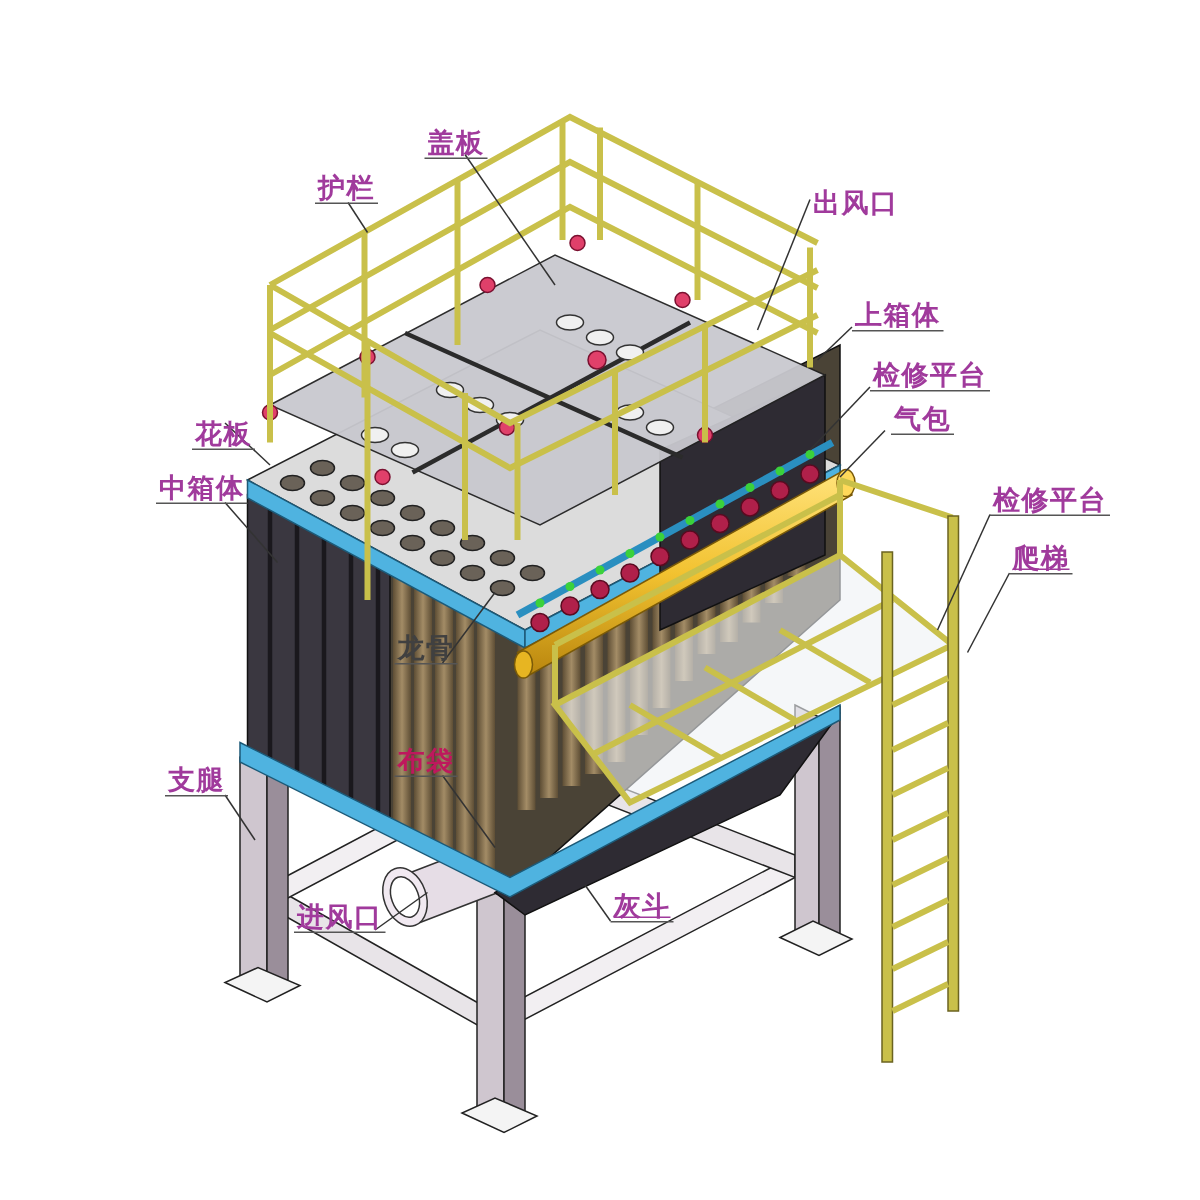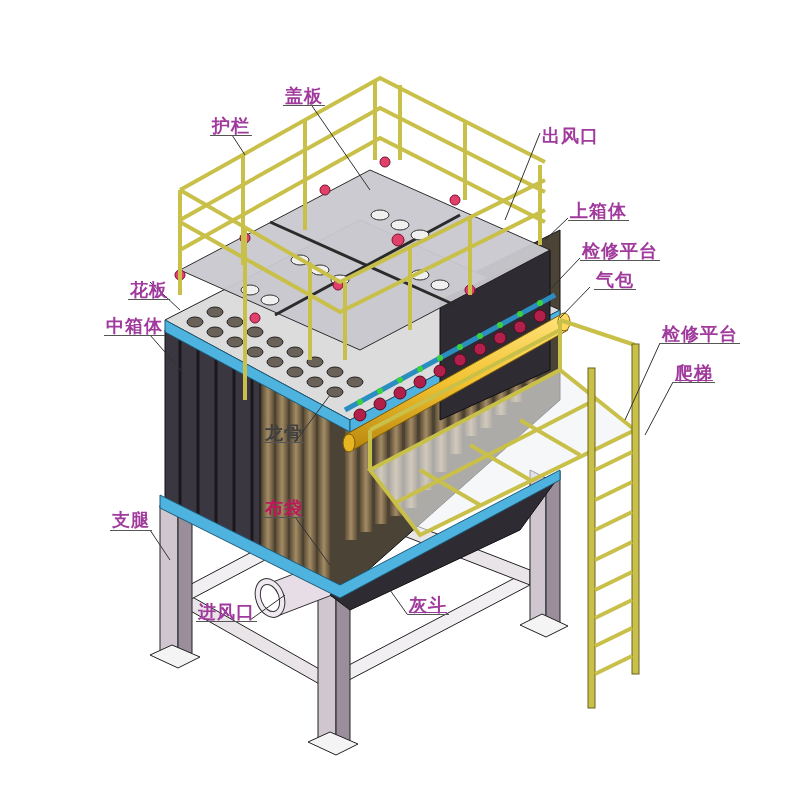--- a/index.html
+++ b/index.html
@@ -258,16 +258,16 @@
   <div class="label noline" style="left:540px;top:128px;">出风口</div>
   <div class="label" style="left:568px;top:203px;">上箱体</div>
   <div class="label" style="left:580px;top:243px;">检修平台</div>
   <div class="label" style="left:594px;top:272px;">气包</div>
   <div class="label" style="left:128px;top:265px;margin-top:17px;">花板</div>
   <div class="label" style="left:104px;top:318px;">中箱体</div>
   <div class="label" style="left:660px;top:326px;">检修平台</div>
   <div class="label" style="left:673px;top:365px;text-decoration:underline;">爬梯</div>
   <div class="label" style="left:263px;top:425px;color:#404040;">龙骨</div>
   <div class="label" style="left:263px;top:500px;color:#be185d;">布袋</div>
-  <div class="label" style="left:110px;top:513px;font-family:Liberation Mono, monospace;">支腿</div>
+  <div class="label" style="left:110px;top:513px;">支腿</div>
   <div class="label" style="left:196px;top:604px;">进风口</div>
   <div class="label" style="left:407px;top:597px;text-decoration:underline;">灰斗</div>
 </div>
 
 </body></html>

